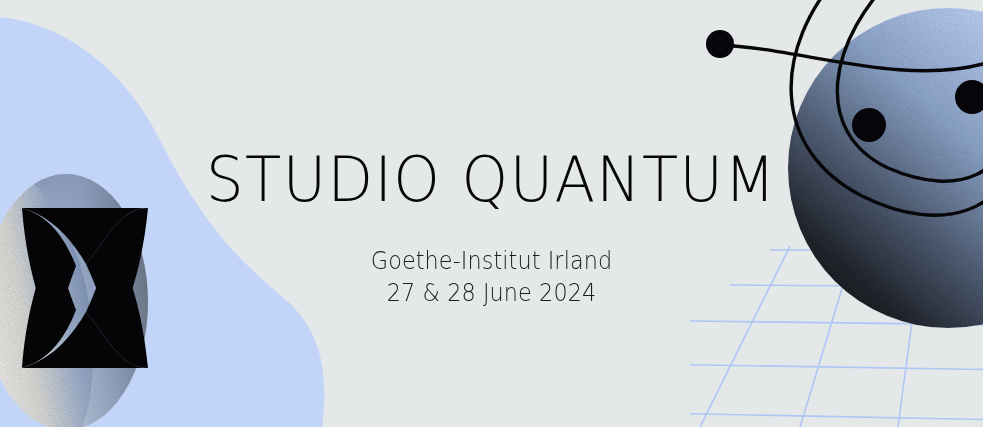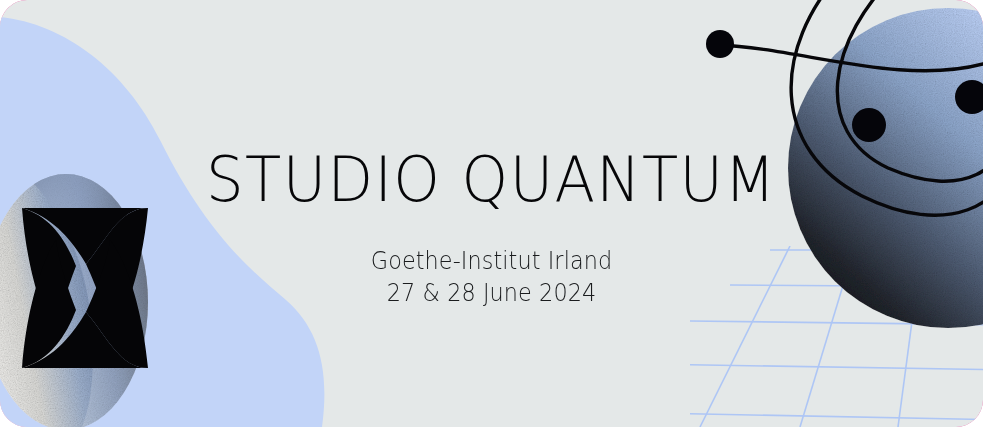--- a/index.html
+++ b/index.html
@@ -7,21 +7,20 @@
     padding: 0;
     background: #ffffff;
   }
   #poster {
     position: relative;
     width: 983px;
     height: 427px;
     overflow: hidden;
     background: #ec4899;
     font-family: "Liberation Sans", sans-serif;
-    border-radius: 27px;
   }
   #poster svg.layer {
     position: absolute;
     inset: 0;
     width: 983px;
     height: 427px;
     display: block;
   }
   .text-layer {
     position: absolute;

